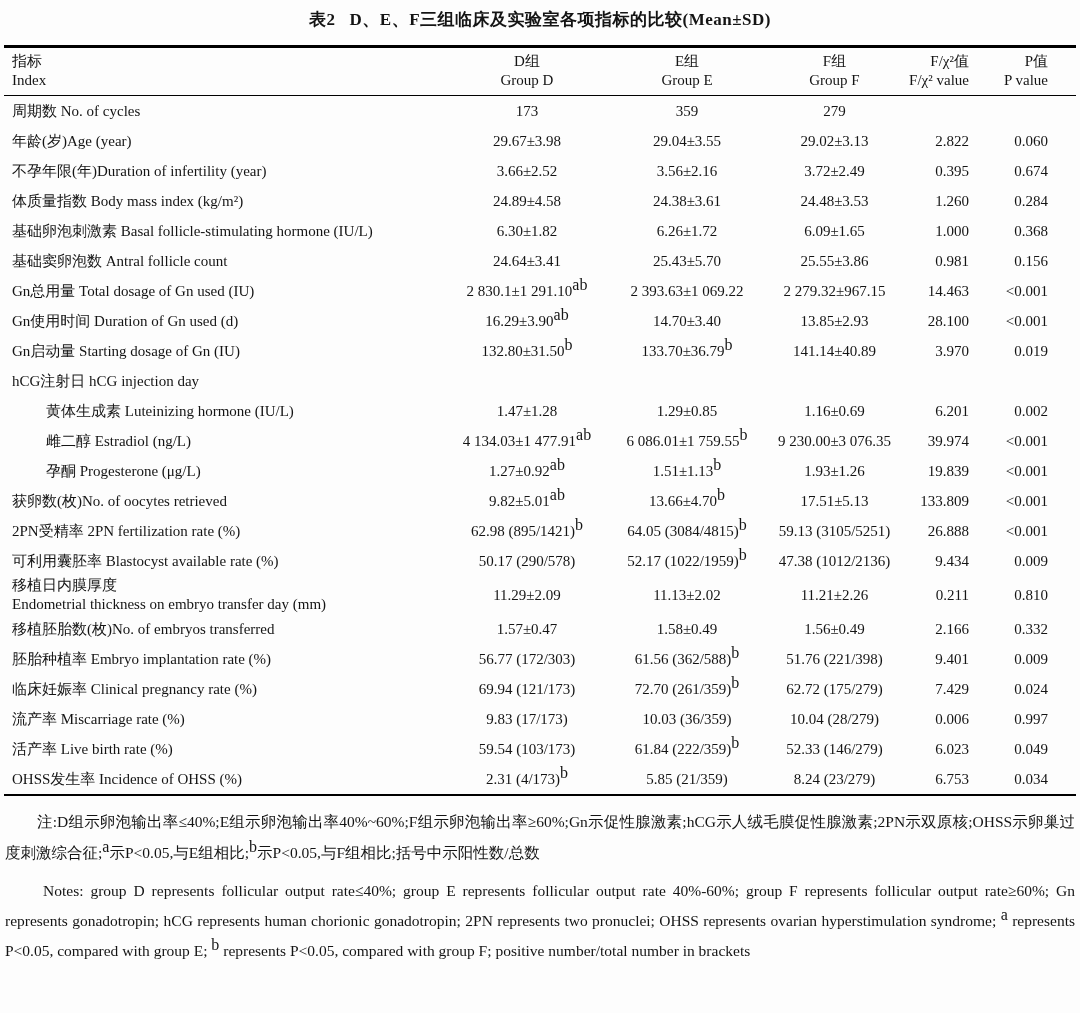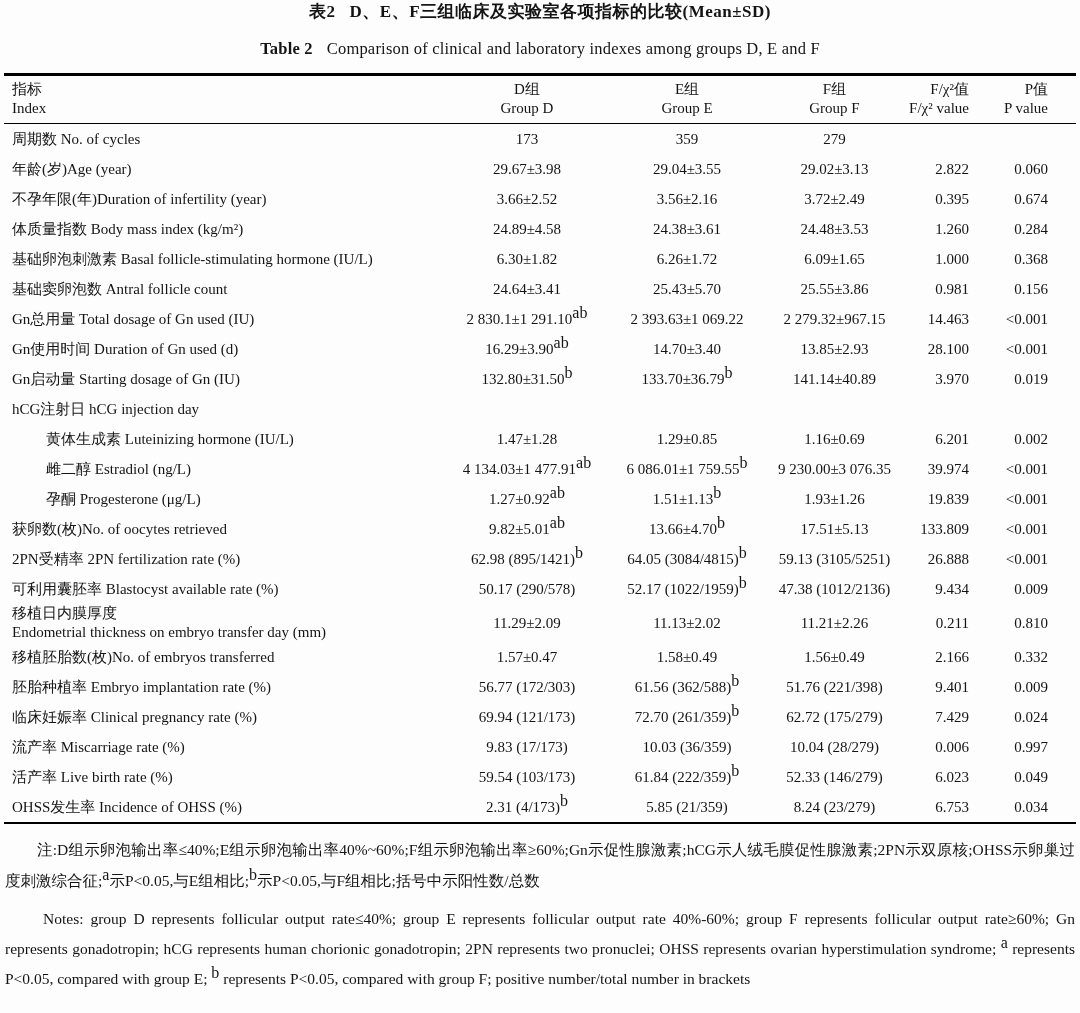--- a/index.html
+++ b/index.html
@@ -4,21 +4,21 @@
 <style>
   html,body{margin:0;padding:0;}
   body{
     width:1080px;height:1013px;background:#fdfdfd;color:#141414;
     font-family:"Liberation Serif","DejaVu Serif",serif;
     -webkit-font-smoothing:antialiased;
   }
   .page{width:1080px;height:1013px;overflow:hidden;}
   .title-zh{
     text-align:center;font-size:17px;font-weight:bold;
-    padding-top:0;letter-spacing:.5px;
+    padding-top:8px;letter-spacing:.5px;
   }
   .title-zh .tlabel{margin-right:14px;}
   .title-en{
     text-align:center;font-size:16.5px;margin-top:16px;letter-spacing:.2px;
   }
   .title-en .tlabel{font-weight:bold;margin-right:14px;}
   table.main{
     width:1072px;margin:14px 4px 0 4px;border-collapse:collapse;
     border-top:3px solid #000;border-bottom:2.5px solid #000;
     font-size:15px;table-layout:fixed;
@@ -56,23 +56,20 @@
 </style>
 </head>
 <body>
 
 <div class="page">
 
   <div class="title-zh">
     <span class="tlabel">表2</span><span>D、E、F三组临床及实验室各项指标的比较(Mean±SD)</span>
   </div>
 
-  <div class="title-en">
-    <span class="tlabel">Table 2</span><span>Comparison of clinical and laboratory indexes among groups D, E and F</span>
-  </div>
 
   <table class="main">
     <colgroup>
       <col class="w-label">
         <col class="w-d">
         <col class="w-e">
         <col class="w-f">
         <col class="w-stat">
         <col class="w-p">
     </colgroup>

